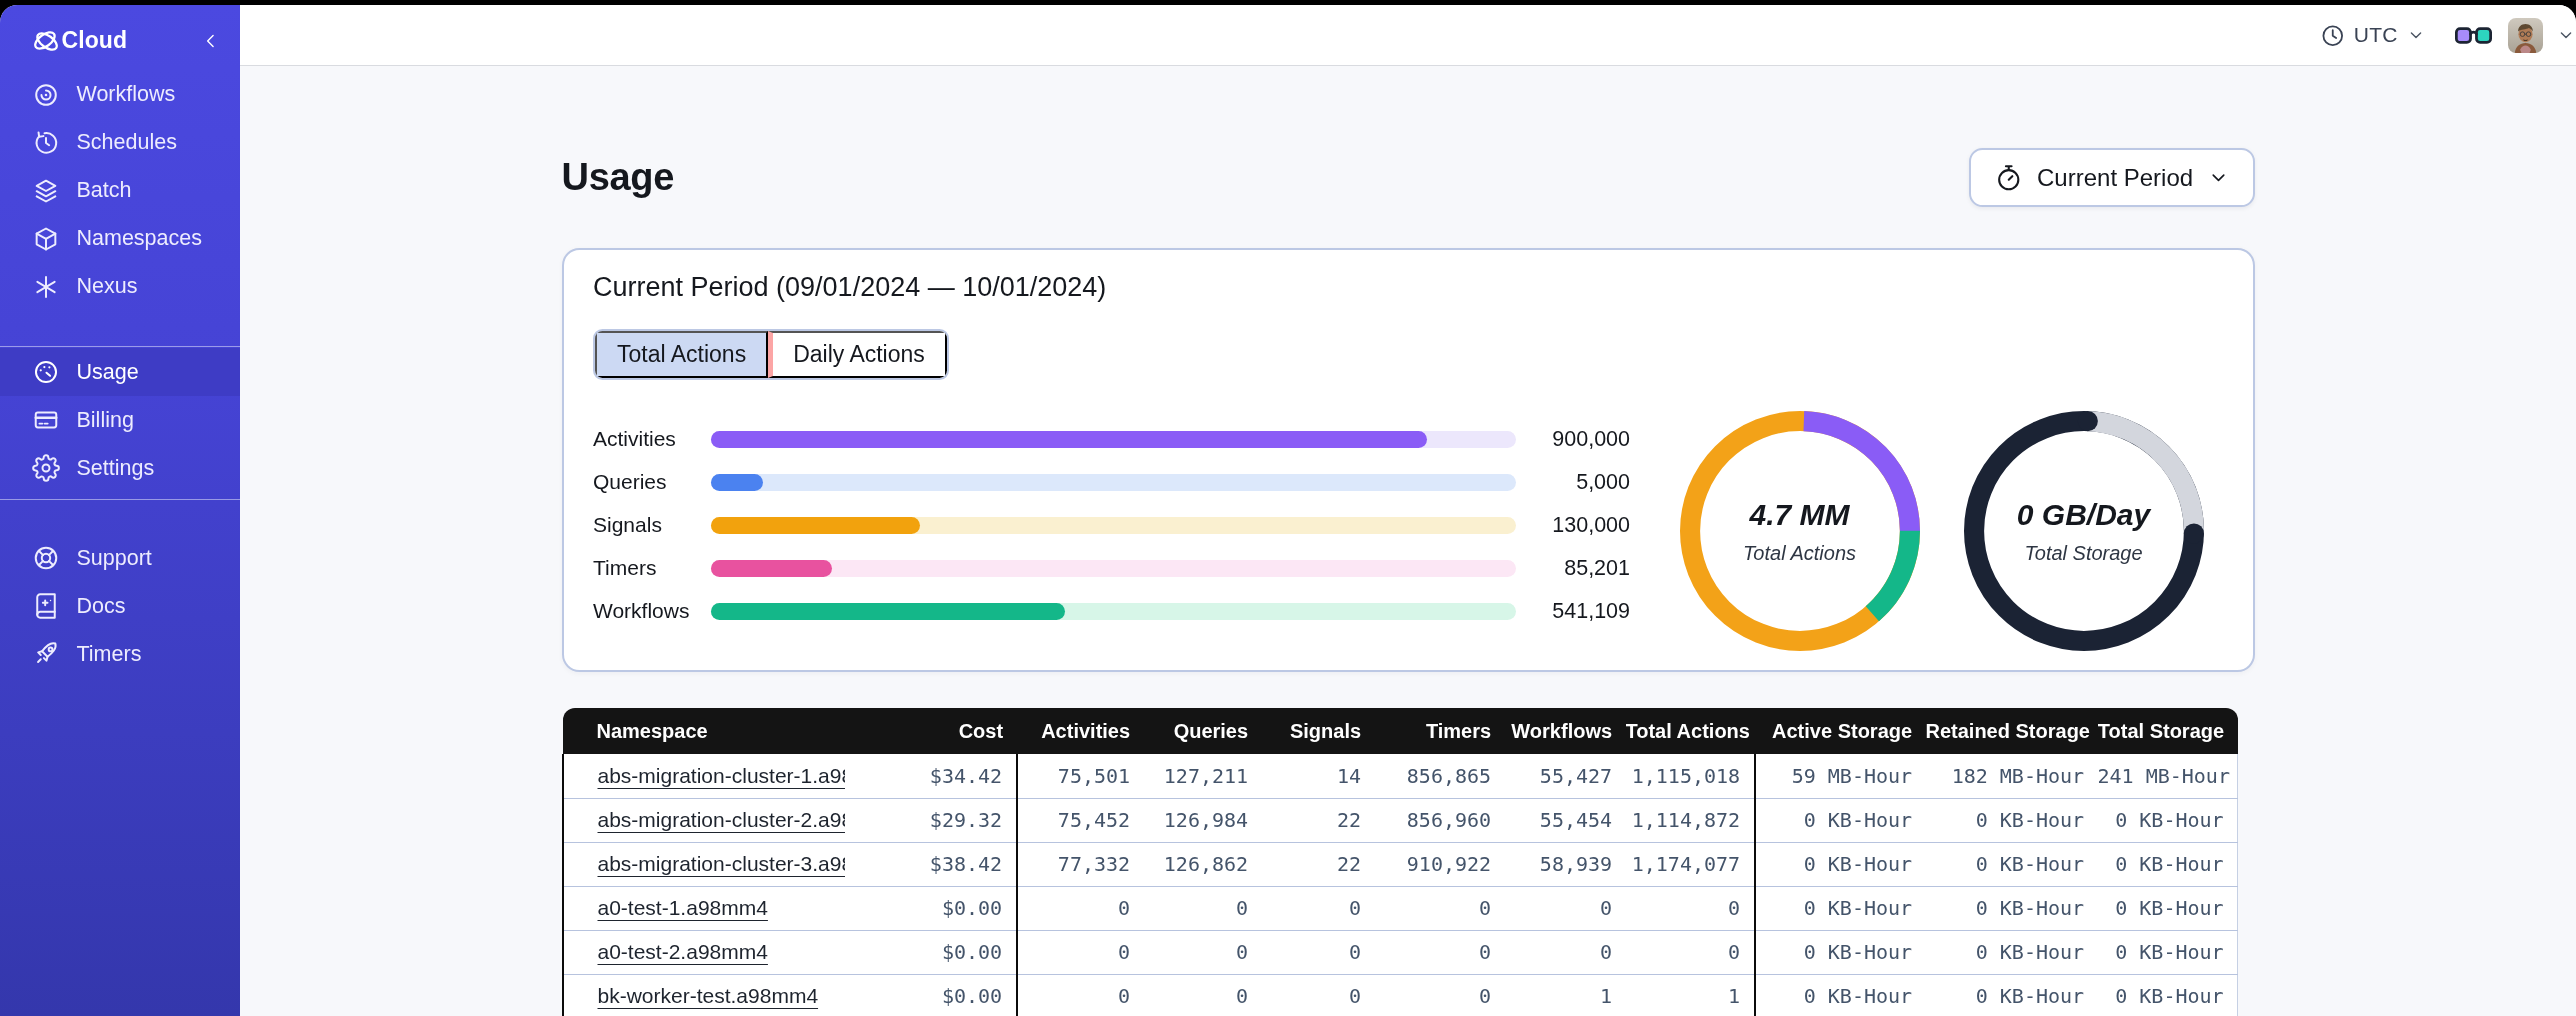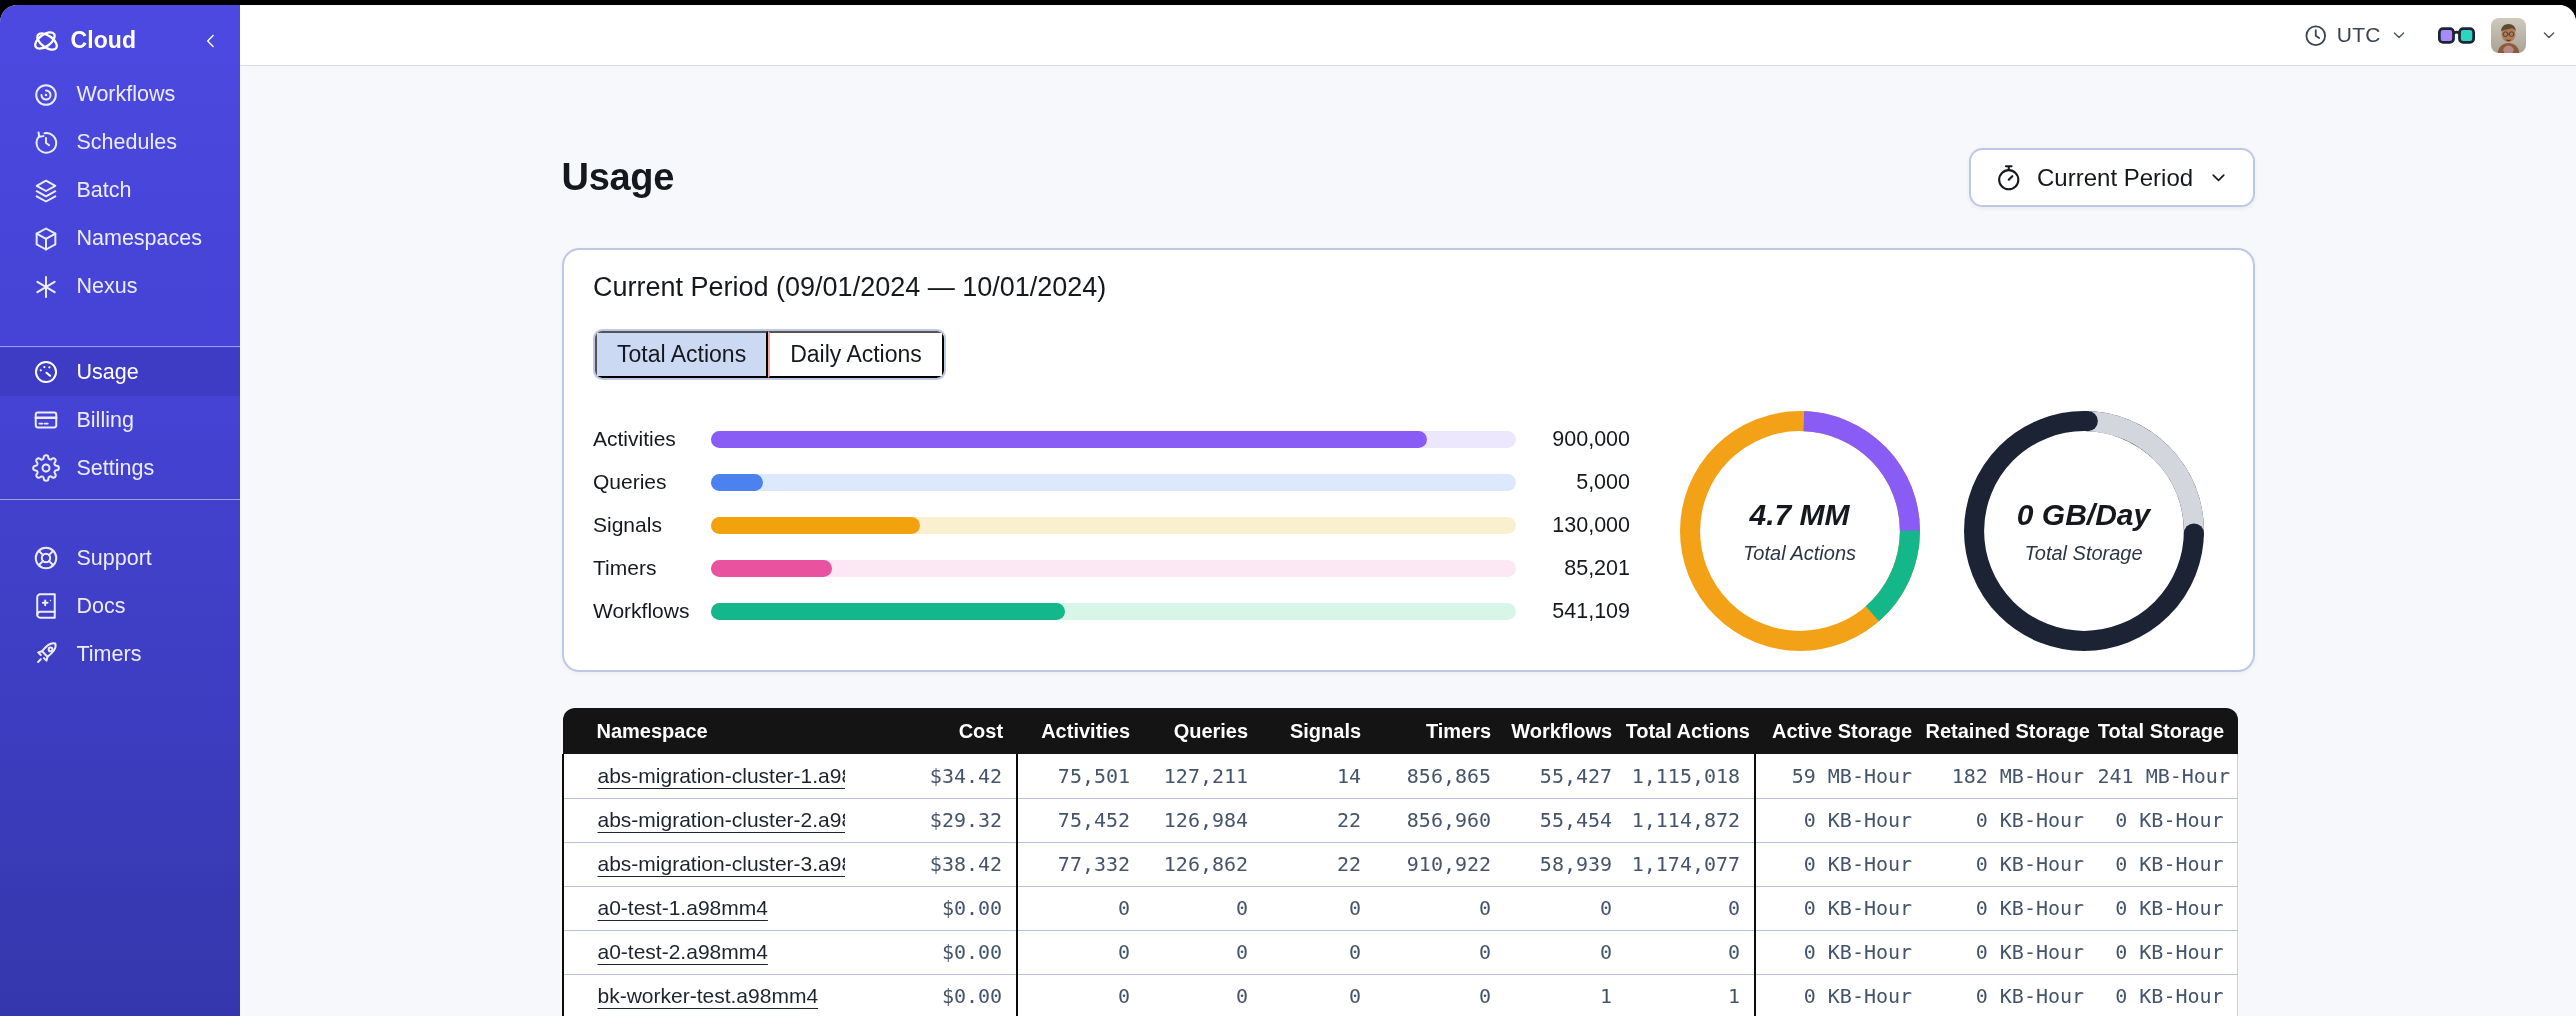--- a/index.html
+++ b/index.html
@@ -7,40 +7,40 @@
          font-family:"Liberation Sans",sans-serif;-webkit-font-smoothing:antialiased;}
   #app{position:absolute;top:5.4px;left:0;width:2576px;height:1011px;display:flex;
        border-radius:17.4px 17.4px 0 0;overflow:hidden;background:#F7F8FB;}
 
   
   .sidebar{width:240px;flex:none;position:relative;color:#fff;
     background:linear-gradient(180deg,#4B49E0 0%,#4543D4 38%,#3C3DBF 72%,#3437AC 100%);}
   .brand{display:flex;align-items:center;height:64px;padding:6.7px 17.4px 0 29.5px;box-sizing:border-box;}
   .brand-icon{width:32px;height:32px;display:flex;align-items:center;justify-content:center;}
   .brand-icon svg{width:32px;height:32px;}
-  .brand-label{font-size:23px;font-weight:600;margin-left:9px;flex:1;letter-spacing:0.1px;}
+  .brand-label{font-size:23px;font-weight:600;margin-left:0;flex:1;letter-spacing:0.1px;}
   .collapse-btn{width:24px;height:24px;display:flex;align-items:center;justify-content:center;cursor:pointer;}
   .collapse-btn svg{width:20px;height:20px;}
   .nav{list-style:none;margin:0;padding:0;}
   .nav-item{display:flex;align-items:center;height:48px;padding:0 10.7px 0 31px;font-size:21.5px;
             color:#EDECFE;cursor:pointer;white-space:nowrap;}
   .nav-item.active{background:#3E3CC5;color:#fff;font-weight:500;}
   .nav-icon{width:29.5px;height:29.5px;margin-right:16px;flex:none;display:flex;align-items:center;justify-content:center;}
   .nav-icon svg{width:28px;height:28px;}
   .sb-divider{height:1.3px;background:rgba(226,228,250,.55);}
   #nav-g0{margin-top:1.3px;}
   #divider-0{margin-top:35px;}
   #nav-g1{margin-top:1.3px;}
   #divider-1{margin-top:6.7px;}
   #nav-g2{margin-top:34px;}
 
   
   .main{flex:1;display:flex;flex-direction:column;min-width:0;}
   .topbar{height:60px;background:#fff;border-bottom:1.3px solid #D9DBE0;display:flex;align-items:center;
-          justify-content:flex-end;padding-right:17px;}
+          justify-content:flex-end;padding-right:0;}
   .tz-selector{display:flex;align-items:center;gap:8px;cursor:pointer;color:#3A4354;}
   .tz-selector .icn svg{width:25.5px;height:25.5px;display:block;}
   .tz-label{font-size:21px;font-weight:500;letter-spacing:0.3px;}
   .tz-chevron svg,.menu-caret svg{width:20px;height:20px;display:block;color:#4B5563;}
   .glasses-btn{margin-left:28px;cursor:pointer;display:flex;}
   .glasses-btn svg{width:39px;height:24px;display:block;}
   .avatar{margin-left:14.8px;width:35px;height:35px;border-radius:8px;overflow:hidden;cursor:pointer;flex:none;}
   .avatar svg{width:35px;height:35px;display:block;}
   .menu-caret{margin-left:13.4px;cursor:pointer;display:flex;}
 
@@ -55,21 +55,21 @@
   .period-btn .icn svg{width:29.5px;height:29.5px;display:block;}
   .period-btn .chev svg{width:23px;height:23px;display:block;color:#15181E;}
 
   
   .card{margin-top:41px;height:424px;box-sizing:border-box;background:#fff;border:2px solid #BCC8E4;
         border-radius:17.4px;position:relative;padding:0 29.5px;box-shadow:0 1.3px 5.4px rgba(15,23,42,.04);}
   .card-title{padding-top:22px;font-size:27px;font-weight:500;color:#15181E;}
   .tabs{margin-top:25.5px;display:inline-flex;border:2px solid #BCC8E4;border-radius:9.4px;overflow:hidden;background:#fff;}
   .tab{height:47px;padding:0 20px;display:flex;align-items:center;font-size:23px;color:#15181E;cursor:pointer;background:#fff;}
   .tab.active{background:#CCD9F3;font-weight:500;}
-  .tab + .tab{border-left:2px solid #fca5a5;}
+  .tab + .tab{border-left:5px solid #fca5a5;}
 
   .bars{margin-top:38px;width:1037px;}
   .bar-row{display:flex;align-items:center;height:43px;}
   .bar-label{width:118px;font-size:21px;color:#15181E;}
   .bar-track{width:805px;height:17.4px;border-radius:8.7px;position:relative;}
   .bar-fill{position:absolute;left:0;top:0;height:17.4px;border-radius:8.7px;}
   .bar-value{flex:1;text-align:right;font-size:21.5px;color:#15181E;}
 
   .donut{position:absolute;top:161px;width:240px;height:240px;font-style:italic;}
   .donut-0{left:1116px;} .donut-1{left:1400px;}

